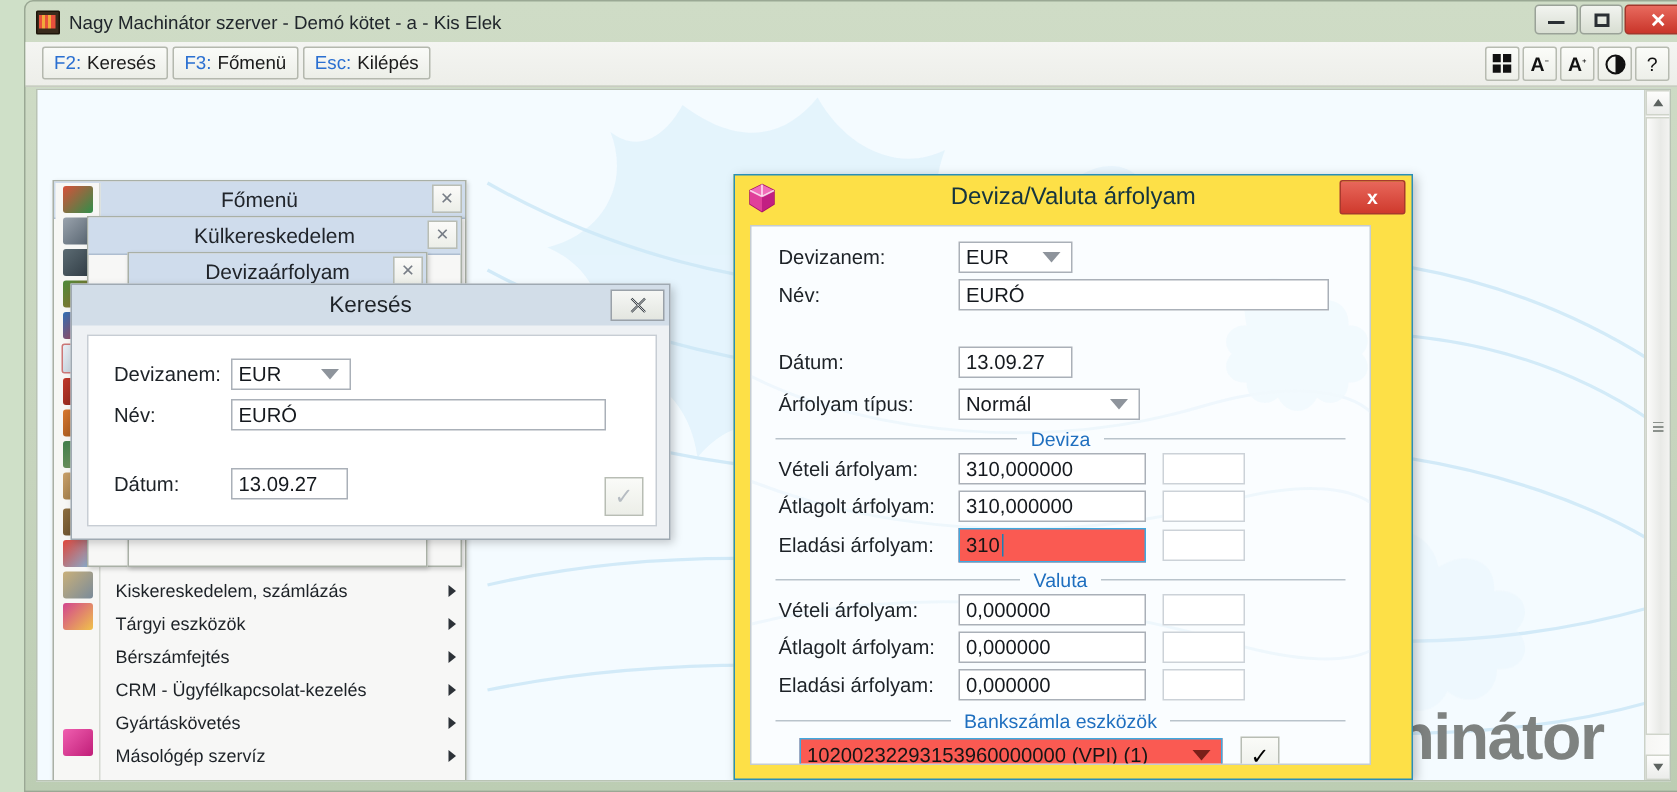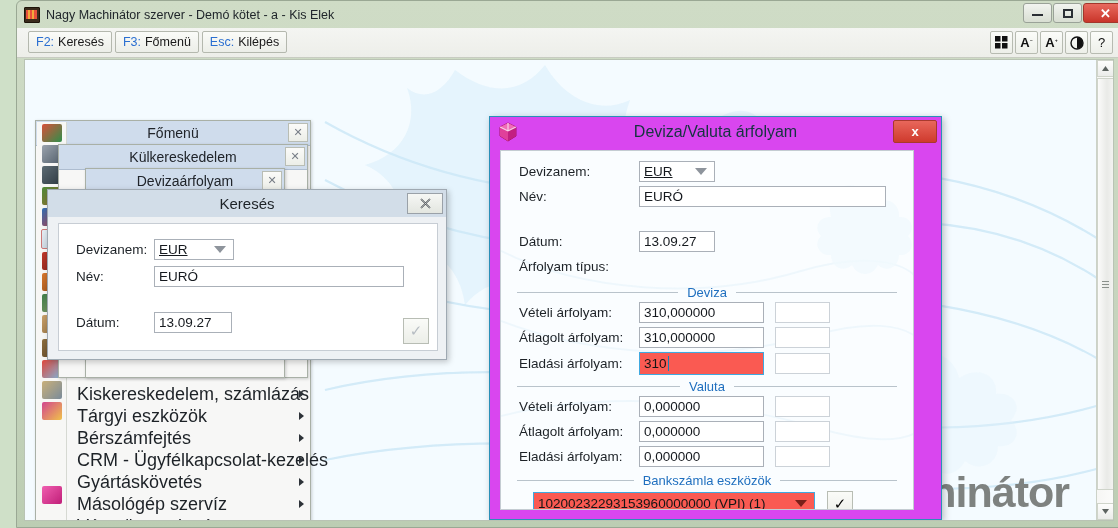--- a/index.html
+++ b/index.html
@@ -138,21 +138,21 @@
     font-size:14px;color:#20242a;
   }
   .cap-close{
     position:absolute;right:2px;top:2px;width:20px;height:19px;
     border:1px solid #b9bdb4;background:linear-gradient(180deg,#fbfbf9,#eceee8);
     display:flex;align-items:center;justify-content:center;
     font-size:11px;color:#777d86;box-sizing:border-box;
   }
   .mi{
     height:22px;display:flex;align-items:center;
-    padding-left:10px;font-size:18px;color:#1d2227;position:relative;
+    padding-left:10px;font-size:12px;color:#1d2227;position:relative;
     white-space:nowrap;
   }
   .mi .arrow{
     position:absolute;right:7px;top:50%;transform:translateY(-50%);
     width:0;height:0;border-left:5px solid #2d3238;
     border-top:4px solid transparent;border-bottom:4px solid transparent;
   }
 
   
   #menu1{left:10px;top:60px;width:276px;height:468px;}
@@ -189,37 +189,37 @@
     border:1px solid #aab0b8;background:#fff;box-sizing:border-box;
     height:21px;font-size:13.5px;color:#15191e;
     display:flex;align-items:center;padding:0 4px;
   }
   .tf.num{justify-content:flex-start;padding-right:7px;}
   .combo{
     border:1px solid #aab0b8;background:#fff;box-sizing:border-box;
     height:21px;font-size:13.5px;color:#15191e;
     display:flex;align-items:center;padding:0 4px;position:relative;
   }
-  .combo .cv{flex:1;text-decoration:underline;}
+  .combo .cv{flex:1;}
   .combo .carr{
     width:0;height:0;border-top:7px solid #8e949c;
     border-left:6px solid transparent;border-right:6px solid transparent;
     margin-right:3px;
   }
   .okbtn{
     width:26px;height:26px;border:1px solid #b8bdb4;
     background:linear-gradient(180deg,#fafbf8,#eceee8);
     display:flex;align-items:center;justify-content:center;
     font-size:15px;box-sizing:border-box;
   }
 
   
   #deviza{
     position:absolute;left:464px;top:56px;width:453px;height:404px;
-    background:#d946ef;border:1px solid #2a8fb8;box-sizing:border-box;
+    background:#fde047;border:1px solid #2a8fb8;box-sizing:border-box;
     box-shadow:2px 2px 7px rgba(0,0,0,.25);
   }
   #deviza .dz-cap{
     position:relative;height:30px;display:flex;align-items:center;justify-content:center;
   }
   #deviza .dz-title{font-size:16px;color:#15343f;}
   .cube{
     position:absolute;left:7px;top:4px;width:22px;height:22px;
   }
   #deviza .dz-close{
@@ -517,20 +517,24 @@
           </div>
         </div>
         <div class="frow" style="left:18px;top:80px;">
           <span class="lbl" style="width:120px;">Dátum:</span>
           <div class="tf" style="width:76px;">
             <span>13.09.27</span>
           </div>
         </div>
         <div class="frow" style="left:18px;top:108px;">
           <span class="lbl" style="width:120px;">Árfolyam típus:</span>
+          <div class="combo" style="width:121px;">
+            <span class="cv">Normál</span>
+            <span class="carr"></span>
+          </div>
         </div>
 
         <div class="sep" style="left:16px;top:134px;width:380px;">
           <span class="line"></span>
           <span class="txt">Deviza</span>
           <span class="line"></span>
         </div>
 
         <div class="frow" style="left:18px;top:151px;">
           <span class="lbl" style="width:120px;">Vételi árfolyam:</span>

